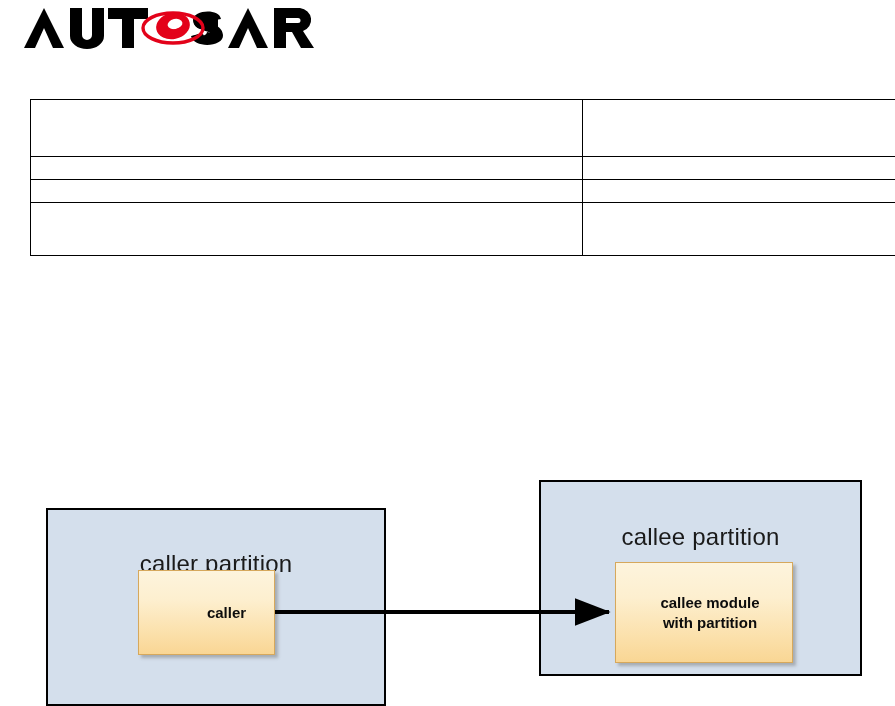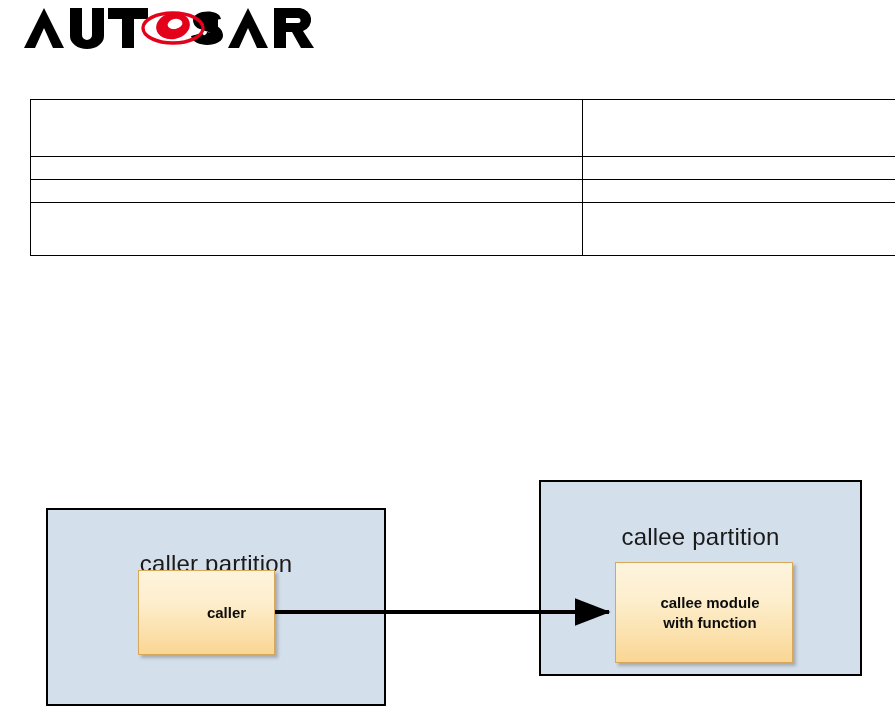--- a/index.html
+++ b/index.html
@@ -199,21 +199,21 @@
     <div class="partition-title">callee partition</div>
   </div>
 
   <div class="module-box" id="caller-module">
     <span>caller</span>
   </div>
 
   <div class="module-box" id="callee-module">
     <span>
       <span>callee module</span><br>
-      <span>with function</span>
+      <span>with partition</span>
     </span>
   </div>
 
   <svg class="arrow-layer" viewBox="0 0 895 706" width="895" height="706">
     <defs>
       <marker id="arrowhead" markerWidth="9" markerHeight="7" refX="8.6" refY="3.5" orient="auto" markerUnits="strokeWidth">
         <polygon points="0 0, 9 3.5, 0 7" fill="#000000"></polygon>
       </marker>
     </defs>
     <line x1="275" y1="612" x2="609" y2="612" stroke="#000000" stroke-width="4" marker-end="url(#arrowhead)"></line>

